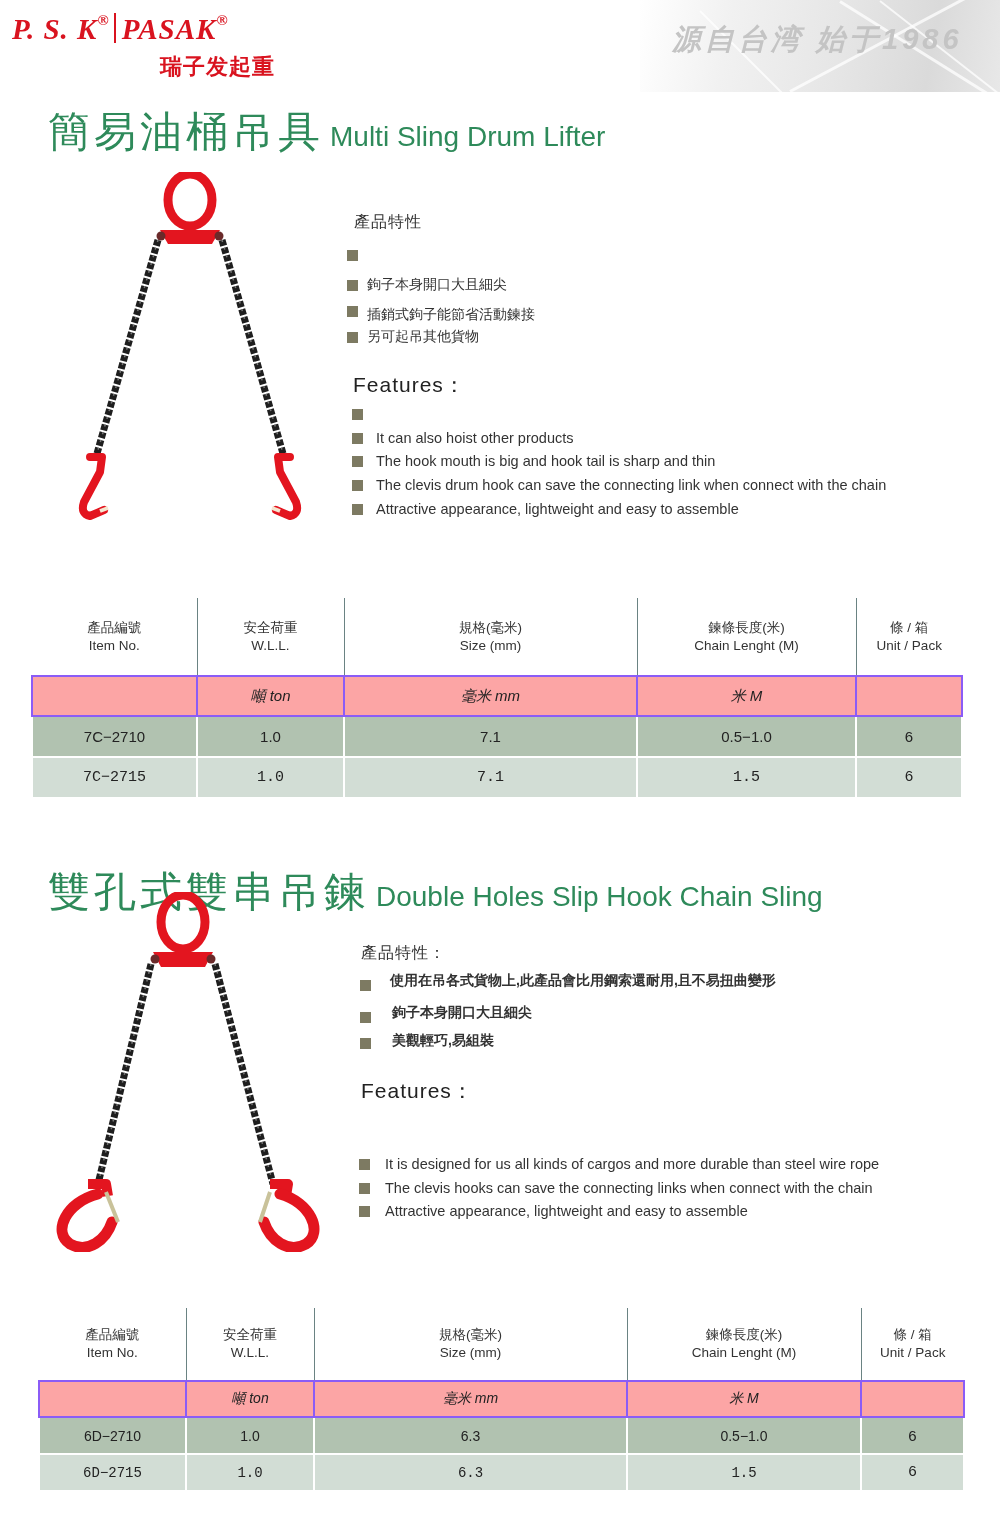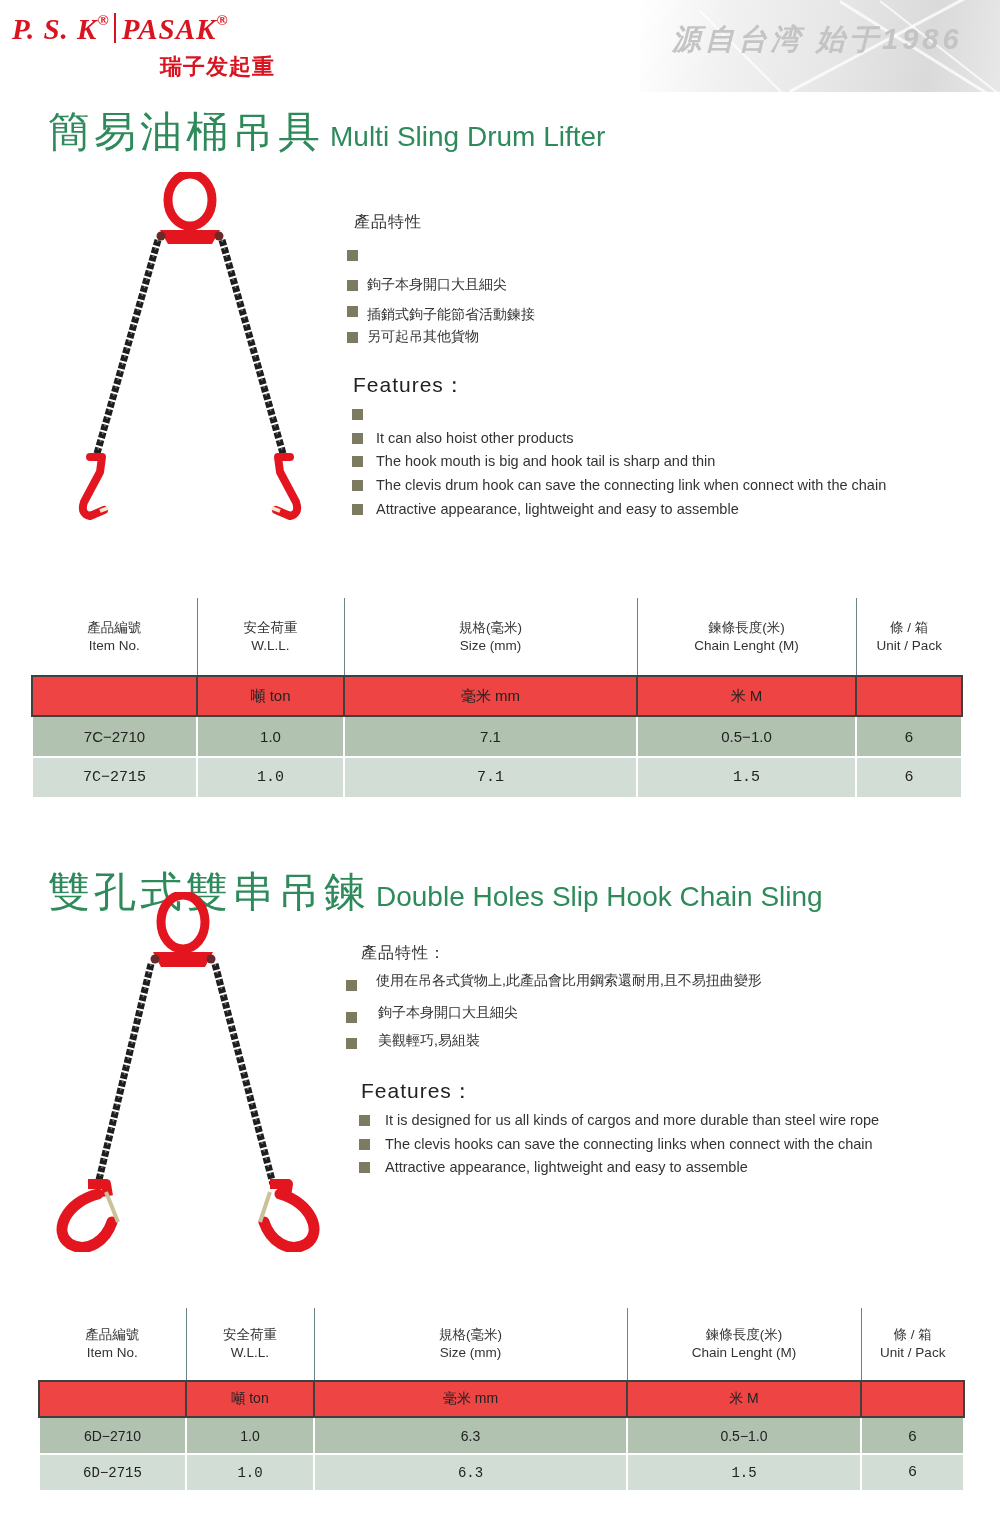--- a/index.html
+++ b/index.html
@@ -27,21 +27,21 @@
   .bullet-list li .sq { position: absolute; left: 0; top: 4px; width: 11px; height: 11px; background: #7d7a62; display: inline-block; }
   .feat-head { font-size: 21px; color: #222; letter-spacing: 1px; }
   .en-list li { font-size: 14.5px; padding-left: 24px; height: 23.7px; }
   .en-list li .sq { top: 3px; }
 
   
   table.spec { position: absolute; border-collapse: collapse; table-layout: fixed; }
   table.spec td { text-align: center; vertical-align: middle; font-size: 15px; color: #222; }
   table.spec tr.hdr td { background: #fff; font-size: 13.5px; line-height: 18px; color: #333; border-right: 1.5px solid #6a8383; }
   table.spec tr.hdr td:last-child { border-right: none; }
-  table.spec tr.unit td { background: #ef4444; border: 2px solid #404040; }
+  table.spec tr.unit td { background: #fca5a5; border: 2px solid #8b5cf6; font-style: italic; }
   table.spec tr.row-a td { background: #b1c2b0; border: 2px solid #ffffff; }
   table.spec tr.row-b td { background: #d2ddd5; border: 2px solid #ffffff; font-family: Liberation Mono, monospace; }
 
   
   .product { position: absolute; }
 </style>
 </head>
 <body>
 
 <div class="abs logo-en">
@@ -174,29 +174,29 @@
 
   <path d="M40 292 L58 292 L60 304" fill="none" stroke="#e3151f" stroke-width="10" stroke-linejoin="round"></path>
   <path d="M50 302 C18 310 4 340 22 352 C40 362 58 348 64 330" fill="none" stroke="#e3151f" stroke-width="11" stroke-linecap="round"></path>
   <line x1="58" y1="300" x2="70" y2="330" stroke="#c9c29a" stroke-width="4"></line>
   <path d="M222 292 L240 292 L238 304" fill="none" stroke="#e3151f" stroke-width="10" stroke-linejoin="round"></path>
   <path d="M232 302 C262 310 276 340 258 352 C240 362 222 348 216 330" fill="none" stroke="#e3151f" stroke-width="11" stroke-linecap="round"></path>
   <line x1="222" y1="300" x2="212" y2="330" stroke="#c9c29a" stroke-width="4"></line>
 </svg>
 
 <div class="abs cn-head" style="left:361px;top:943px;">產品特性：</div>
-<ul class="abs bullet-list" style="left:346px;top:972px;">
+<ul class="abs bullet-list" style="left:360px;top:972px;font-weight:bold;">
   <li style="padding-left:30px;height:32px;"><span class="sq" style="top:8px;"></span><span>使用在吊各式貨物上,此產品會比用鋼索還耐用,且不易扭曲變形</span></li>
   <li style="padding-left:32px;height:28px;"><span class="sq" style="top:8px;"></span><span>鉤子本身開口大且細尖</span></li>
   <li style="padding-left:32px;height:24px;"><span class="sq" style="top:6px;"></span><span>美觀輕巧,易組裝</span></li>
 </ul>
 
 <div class="abs feat-head" style="left:361px;top:1077px;">Features：</div>
 <ul class="abs bullet-list en-list" style="left:359px;top:1112px;">
-  <li style="padding-left:26px;"><span class="sq"></span><span>It is designed for us all kinds of cargos and more durable than steel wire rope</span></li>
+  <li style="padding-left:26px;margin-top:44px;"><span class="sq"></span><span>It is designed for us all kinds of cargos and more durable than steel wire rope</span></li>
   <li style="padding-left:26px;"><span class="sq"></span><span>The clevis hooks can save the connecting links when connect with the chain</span></li>
   <li style="padding-left:26px;"><span class="sq"></span><span>Attractive appearance, lightweight and easy to assemble</span></li>
 </ul>
 
 <table class="spec" style="left:38px;top:1308px;width:925px;">
   <colgroup>
       <col style="width:147px">
       <col style="width:128px">
       <col style="width:313px">
       <col style="width:234px">

